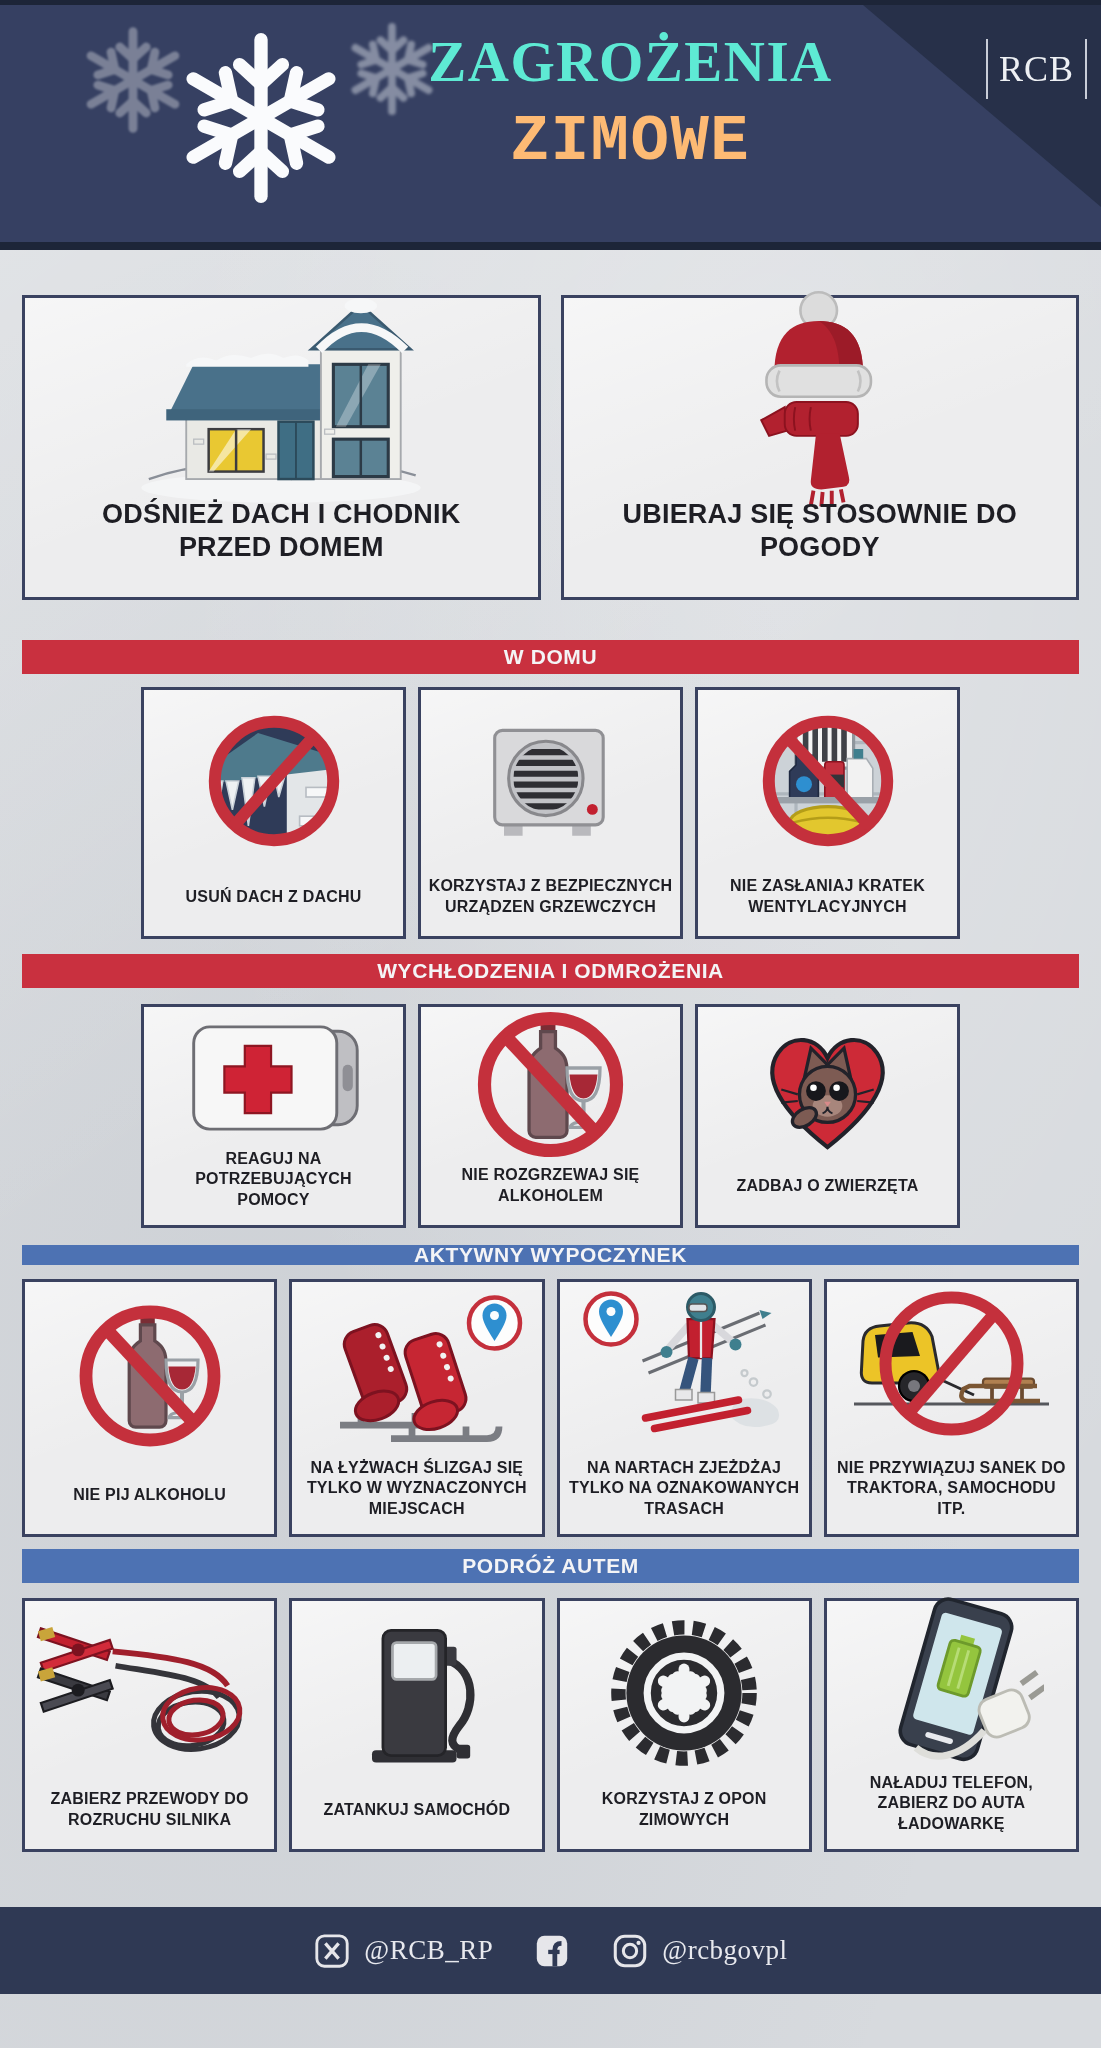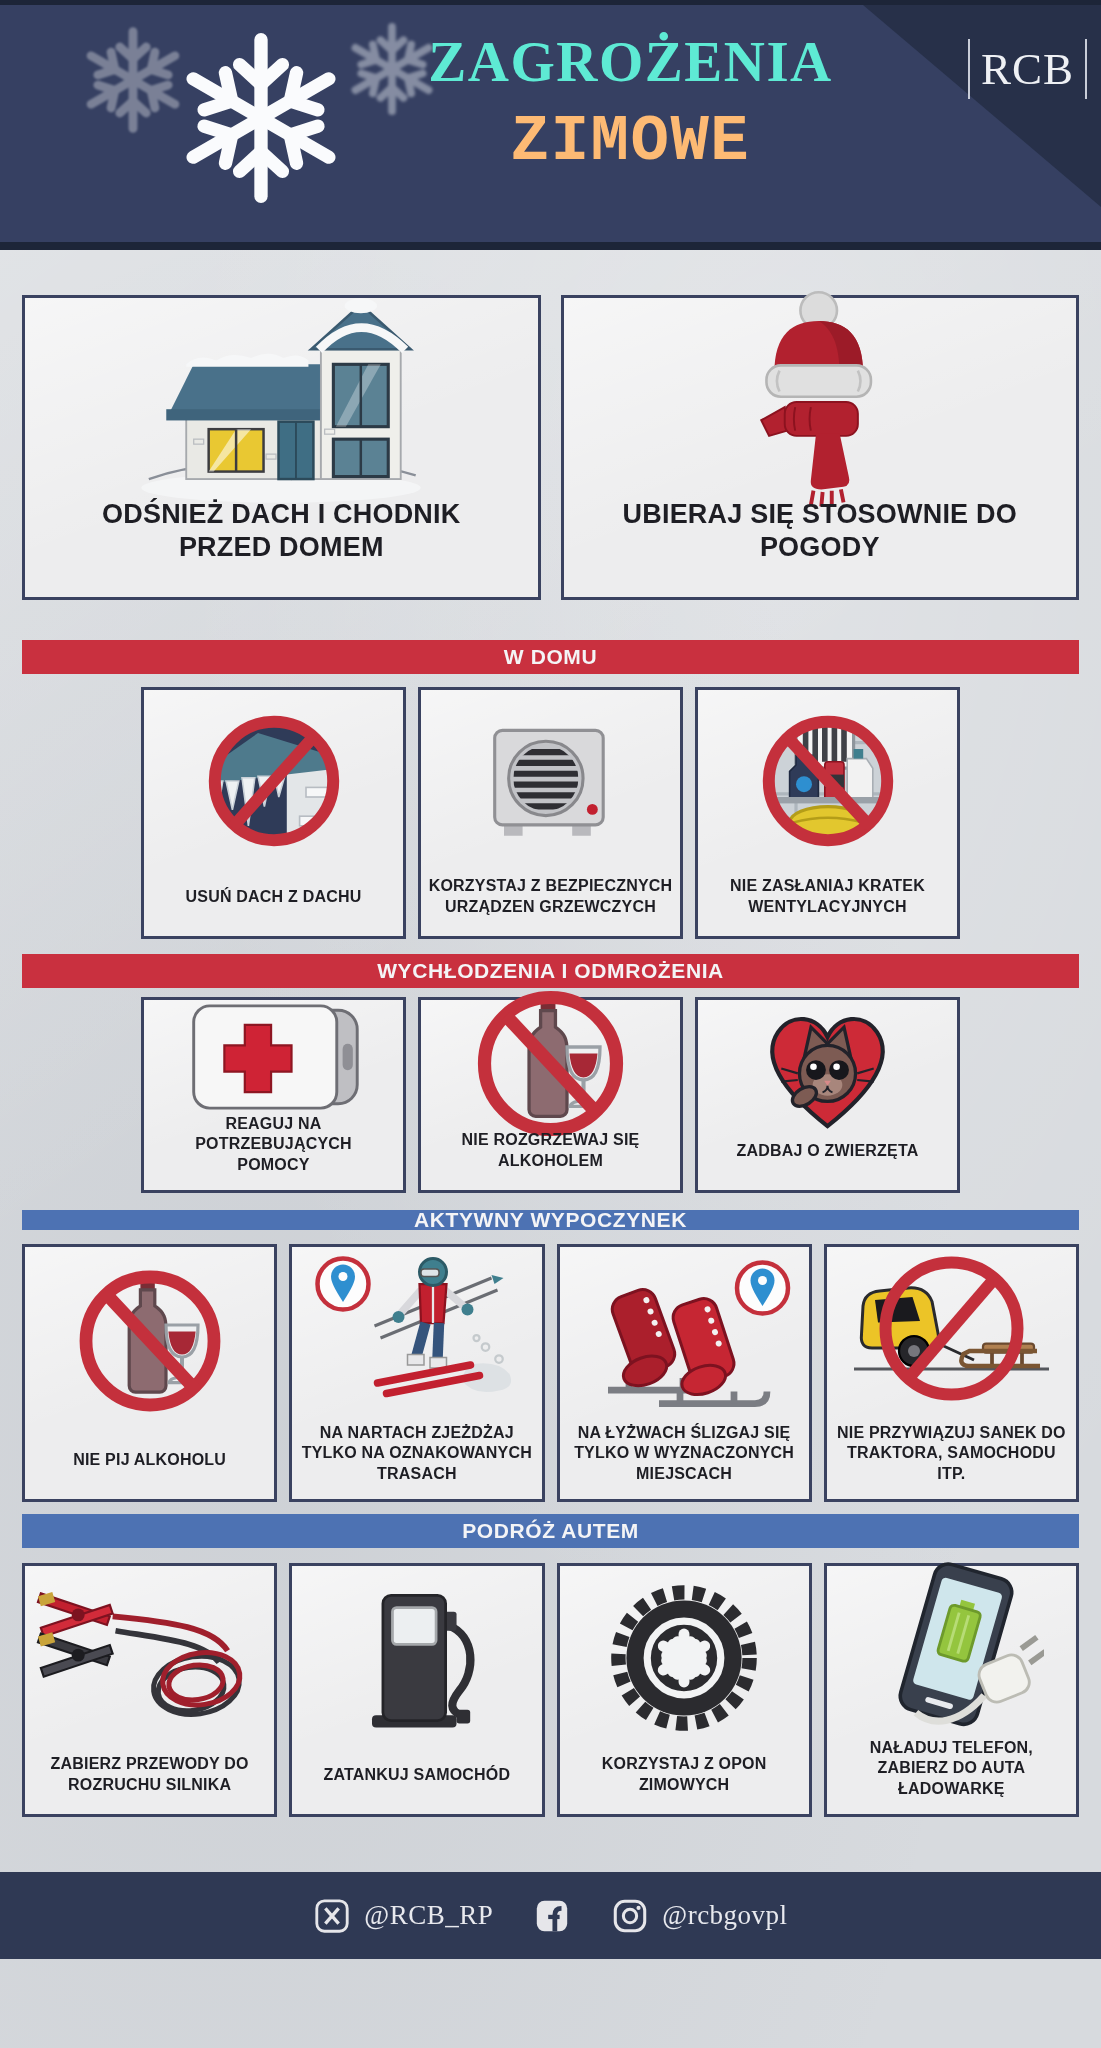--- a/index.html
+++ b/index.html
@@ -16,28 +16,28 @@
     background:#273049;clip-path:polygon(0 0,100% 0,100% 100%);}
   .sf{position:absolute;}
   .sf-big{left:172px;top:24px;width:178px;height:178px;}
   .sf-gray1{left:78px;top:20px;width:110px;height:110px;filter:blur(1.2px);opacity:.85;}
   .sf-gray2{left:344px;top:16px;width:96px;height:96px;filter:blur(1.4px);opacity:.8;}
   .titles{position:absolute;left:400px;right:240px;top:24px;text-align:center;
     font-family:"Liberation Serif",serif;font-weight:700;letter-spacing:1.5px;}
   .title-red{font-size:57px;color:#5eead4;}
   .title-white{font-size:64px;color:#fdba74;margin-top:12px;font-family:Liberation Mono, monospace;}
   .rcb-logo{position:absolute;top:34px;right:14px;display:flex;align-items:center;gap:11px;
-    font-family:"Liberation Serif",serif;color:#eef0f4;font-size:45px;letter-spacing:1px;}
+    font-family:"Liberation Serif",serif;color:#eef0f4;font-size:36px;letter-spacing:1px;}
   .rcb-bar{width:2px;height:60px;background:#c9cdd8;}
   
   .content{padding:0 22px;}
   .row{display:flex;gap:12px;}
   .row-top{margin-top:45px;height:305px;gap:20px;}
   .row-a{margin-top:13px;height:252px;padding:0 119px;}
-  .row-b{margin-top:9px;height:196px;padding:0 119px;}
+  .row-b{margin-top:16px;height:224px;padding:0 119px;}
   .row-c{margin-top:14px;height:258px;}
   .row-d{margin-top:15px;height:254px;}
   .card{flex:1;background:#ededee;
     background-image:linear-gradient(160deg,rgba(255,255,255,.5),rgba(0,0,0,0) 55%);
     border:3px solid #3a4260;box-sizing:border-box;display:flex;flex-direction:column;
     align-items:center;justify-content:flex-end;}
   .card-icon{flex:1;display:flex;align-items:center;justify-content:center;width:100%;min-height:0;}
   .card-label{font-weight:700;text-align:center;color:#1e1e24;font-size:16px;line-height:1.3;
     padding:0 6px 14px;display:flex;align-items:center;justify-content:center;min-height:50px;
     letter-spacing:.2px;}
@@ -324,20 +324,52 @@
       <div class="card">
         <div class="card-icon">
           <svg viewBox="0 0 100 100" width="160" height="160">
               <use href="#noalc"></use>
             </svg>
         </div>
         <div class="card-label">NIE PIJ ALKOHOLU</div>
       </div>
       <div class="card">
         <div class="card-icon">
+          <svg viewBox="0 0 150 110" width="225" height="165">
+            <g fill="none" stroke="#7b7d83" stroke-width="4.5">
+              <path d="M24 92 H88 Q96 92 96 84"></path>
+                <line x1="38" y1="92" x2="38" y2="84"></line>
+                <line x1="74" y1="92" x2="74" y2="84"></line>
+              <path d="M58 101 H122 Q130 101 130 93"></path>
+                <line x1="72" y1="101" x2="72" y2="93"></line>
+                <line x1="108" y1="101" x2="108" y2="93"></line>
+            </g>
+            <g transform="translate(48 54) rotate(-20)">
+              <rect x="-15" y="-28" width="30" height="54" rx="9" fill="#ab1f2c" stroke="#7d1220" stroke-width="2"></rect>
+              <ellipse cx="-8" cy="24" rx="15" ry="9" fill="#ab1f2c" stroke="#7d1220" stroke-width="2"></ellipse>
+              <circle cx="9" cy="-20" r="2" fill="#f2f2f2"></circle>
+                <circle cx="9" cy="-12" r="2" fill="#f2f2f2"></circle>
+              <circle cx="9" cy="-4" r="2" fill="#f2f2f2"></circle>
+                <circle cx="9" cy="4" r="2" fill="#f2f2f2"></circle>
+            </g>
+            <g transform="translate(88 60) rotate(-18)">
+              <rect x="-15" y="-28" width="30" height="54" rx="9" fill="#c62633" stroke="#7d1220" stroke-width="2"></rect>
+              <ellipse cx="-8" cy="24" rx="15" ry="9" fill="#c62633" stroke="#7d1220" stroke-width="2"></ellipse>
+              <circle cx="9" cy="-20" r="2" fill="#f2f2f2"></circle>
+                <circle cx="9" cy="-12" r="2" fill="#f2f2f2"></circle>
+              <circle cx="9" cy="-4" r="2" fill="#f2f2f2"></circle>
+                <circle cx="9" cy="4" r="2" fill="#f2f2f2"></circle>
+            </g>
+            <use href="#pin-badge" transform="translate(127 24)"></use>
+          </svg>
+        </div>
+        <div class="card-label mw235">NA ŁYŻWACH ŚLIZGAJ SIĘ TYLKO W WYZNACZONYCH MIEJSCACH</div>
+      </div>
+      <div class="card">
+        <div class="card-icon">
           <svg viewBox="0 0 150 120" width="225" height="180">
             <use href="#pin-badge" transform="translate(26 26)"></use>
             <g transform="translate(85 18)">
               <line x1="-38" y1="36" x2="40" y2="4" stroke="#6a6d73" stroke-width="2"></line>
               <line x1="-34" y1="44" x2="44" y2="12" stroke="#6a6d73" stroke-width="2"></line>
               <polygon points="40,2 48,4 42,8" fill="#3f7f8e"></polygon>
               <path d="M24 62 q20 -4 28 6 q4 9 -7 11 q-17 4 -25 -7 Z" fill="#dde1e4"></path>
               <circle cx="36" cy="50" r="2.5" fill="none" stroke="#c5cacd" stroke-width="1.5"></circle>
               <circle cx="45" cy="58" r="2.5" fill="none" stroke="#c5cacd" stroke-width="1.5"></circle>
               <circle cx="30" cy="44" r="2" fill="none" stroke="#c5cacd" stroke-width="1.5"></circle>
@@ -358,52 +390,20 @@
                   <line x1="-30" y1="81" x2="32" y2="69"></line>
               </g>
             </g>
           </svg>
         </div>
         <div class="card-label mw235">NA NARTACH ZJEŻDŻAJ TYLKO NA OZNAKOWANYCH TRASACH</div>
       </div>
       <div class="card">
         <div class="card-icon">
           <svg viewBox="0 0 150 110" width="225" height="165">
-            <g fill="none" stroke="#7b7d83" stroke-width="4.5">
-              <path d="M24 92 H88 Q96 92 96 84"></path>
-                <line x1="38" y1="92" x2="38" y2="84"></line>
-                <line x1="74" y1="92" x2="74" y2="84"></line>
-              <path d="M58 101 H122 Q130 101 130 93"></path>
-                <line x1="72" y1="101" x2="72" y2="93"></line>
-                <line x1="108" y1="101" x2="108" y2="93"></line>
-            </g>
-            <g transform="translate(48 54) rotate(-20)">
-              <rect x="-15" y="-28" width="30" height="54" rx="9" fill="#ab1f2c" stroke="#7d1220" stroke-width="2"></rect>
-              <ellipse cx="-8" cy="24" rx="15" ry="9" fill="#ab1f2c" stroke="#7d1220" stroke-width="2"></ellipse>
-              <circle cx="9" cy="-20" r="2" fill="#f2f2f2"></circle>
-                <circle cx="9" cy="-12" r="2" fill="#f2f2f2"></circle>
-              <circle cx="9" cy="-4" r="2" fill="#f2f2f2"></circle>
-                <circle cx="9" cy="4" r="2" fill="#f2f2f2"></circle>
-            </g>
-            <g transform="translate(88 60) rotate(-18)">
-              <rect x="-15" y="-28" width="30" height="54" rx="9" fill="#c62633" stroke="#7d1220" stroke-width="2"></rect>
-              <ellipse cx="-8" cy="24" rx="15" ry="9" fill="#c62633" stroke="#7d1220" stroke-width="2"></ellipse>
-              <circle cx="9" cy="-20" r="2" fill="#f2f2f2"></circle>
-                <circle cx="9" cy="-12" r="2" fill="#f2f2f2"></circle>
-              <circle cx="9" cy="-4" r="2" fill="#f2f2f2"></circle>
-                <circle cx="9" cy="4" r="2" fill="#f2f2f2"></circle>
-            </g>
-            <use href="#pin-badge" transform="translate(127 24)"></use>
-          </svg>
-        </div>
-        <div class="card-label mw235">NA ŁYŻWACH ŚLIZGAJ SIĘ TYLKO W WYZNACZONYCH MIEJSCACH</div>
-      </div>
-      <div class="card">
-        <div class="card-icon">
-          <svg viewBox="0 0 150 110" width="225" height="165">
             <line x1="10" y1="78" x2="140" y2="78" stroke="#55575c" stroke-width="2"></line>
             <path d="M16 36 Q17 27 27 26 L46 24 Q58 23 62 33 L66 54 Q68 64 58 64 L22 64 Q14 64 15 55 Z" fill="#ecc427" stroke="#2a2a2e" stroke-width="2"></path>
             <polygon points="24,32 49,30 54,46 26,47" fill="#1a1a1e"></polygon>
             <circle cx="50" cy="66" r="10" fill="#26262a" stroke="#000" stroke-width="1.5"></circle>
             <circle cx="50" cy="66" r="4" fill="#77777d"></circle>
             <line x1="64" y1="60" x2="90" y2="72" stroke="#2a2a2e" stroke-width="2"></line>
             <rect x="96" y="61" width="34" height="6" rx="2" fill="#b08050" stroke="#6b4a2f" stroke-width="1.5"></rect>
             <line x1="102" y1="67" x2="102" y2="75" stroke="#6b4a2f" stroke-width="2.5"></line>
             <line x1="122" y1="67" x2="122" y2="75" stroke="#6b4a2f" stroke-width="2.5"></line>
             <path d="M86 76 q-7 -1 -3 -8 l4 -2 H132 M84 76 H134" stroke="#7b5633" stroke-width="3" fill="none"></path>

